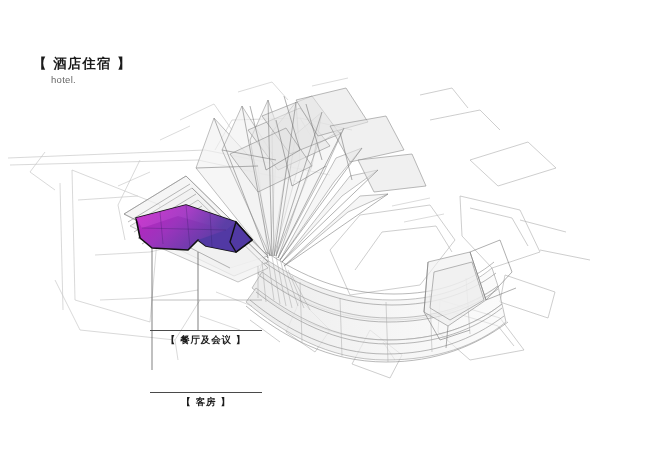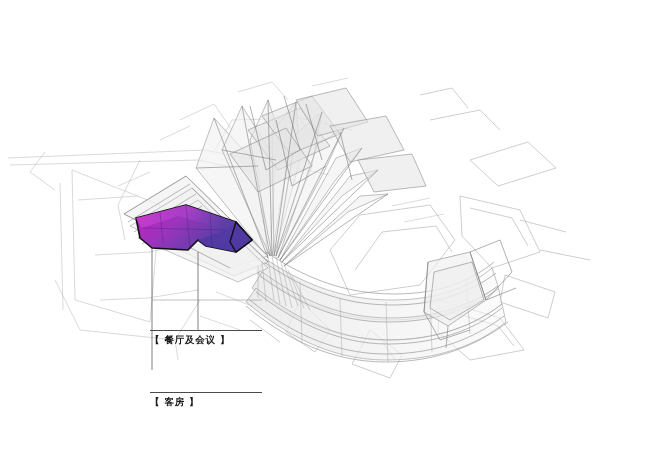--- a/index.html
+++ b/index.html
@@ -58,20 +58,21 @@
   .callout-rule {
     height: 0;
     border-top: 0.8px solid #4a4a4a;
   }
   .callout-text {
     font-family: "DejaVu Serif", "Liberation Serif", serif;
     font-weight: bold;
     font-size: 9.5px;
     letter-spacing: 0.8px;
     color: #1b1b1b;
+    text-align: center;
     line-height: 13px;
     padding-top: 2px;
   }
 
   #callout-dining {
     left: 150px;
     top: 330px;
     width: 112px;
   }
   #callout-rooms {
@@ -293,20 +294,24 @@
   <svg id="leaders" class="layer" viewBox="0 0 650 459">
     <g fill="none" stroke="#4a4a4a" stroke-width="0.7">
       <path d="M152 248 L152 370"></path>
       <path d="M198 252 L198 330"></path>
     </g>
     <g fill="none" stroke="#8e8e8e" stroke-width="0.55">
       <path d="M152 300 L262 300"></path>
     </g>
   </svg>
 
+  <div class="title-block">
+    <div class="title-cjk">【 酒店住宿 】</div>
+    <div class="title-latin">hotel.</div>
+  </div>
 
   <div class="callout" id="callout-dining">
     <div class="callout-rule"></div>
     <div class="callout-text">【 餐厅及会议 】</div>
   </div>
 
   <div class="callout" id="callout-rooms">
     <div class="callout-rule"></div>
     <div class="callout-text">【 客房 】</div>
   </div>

